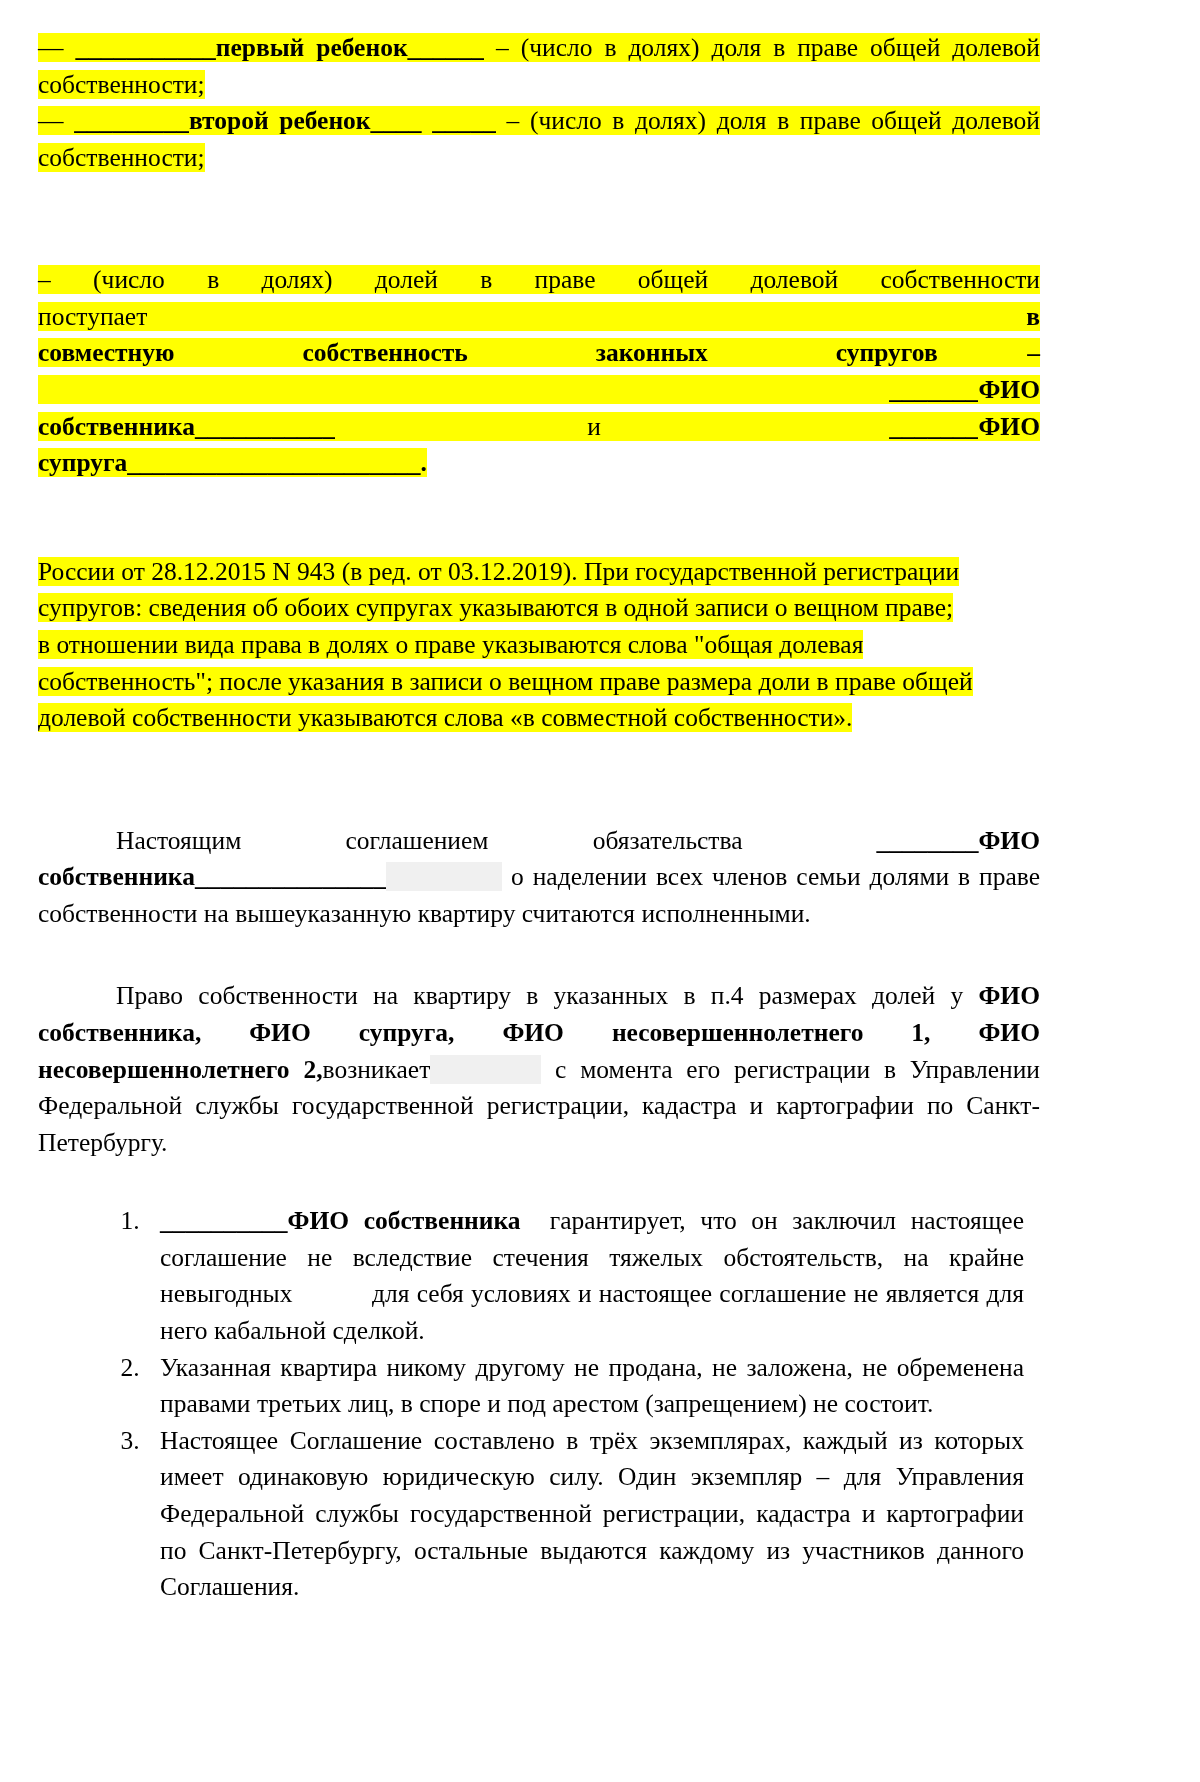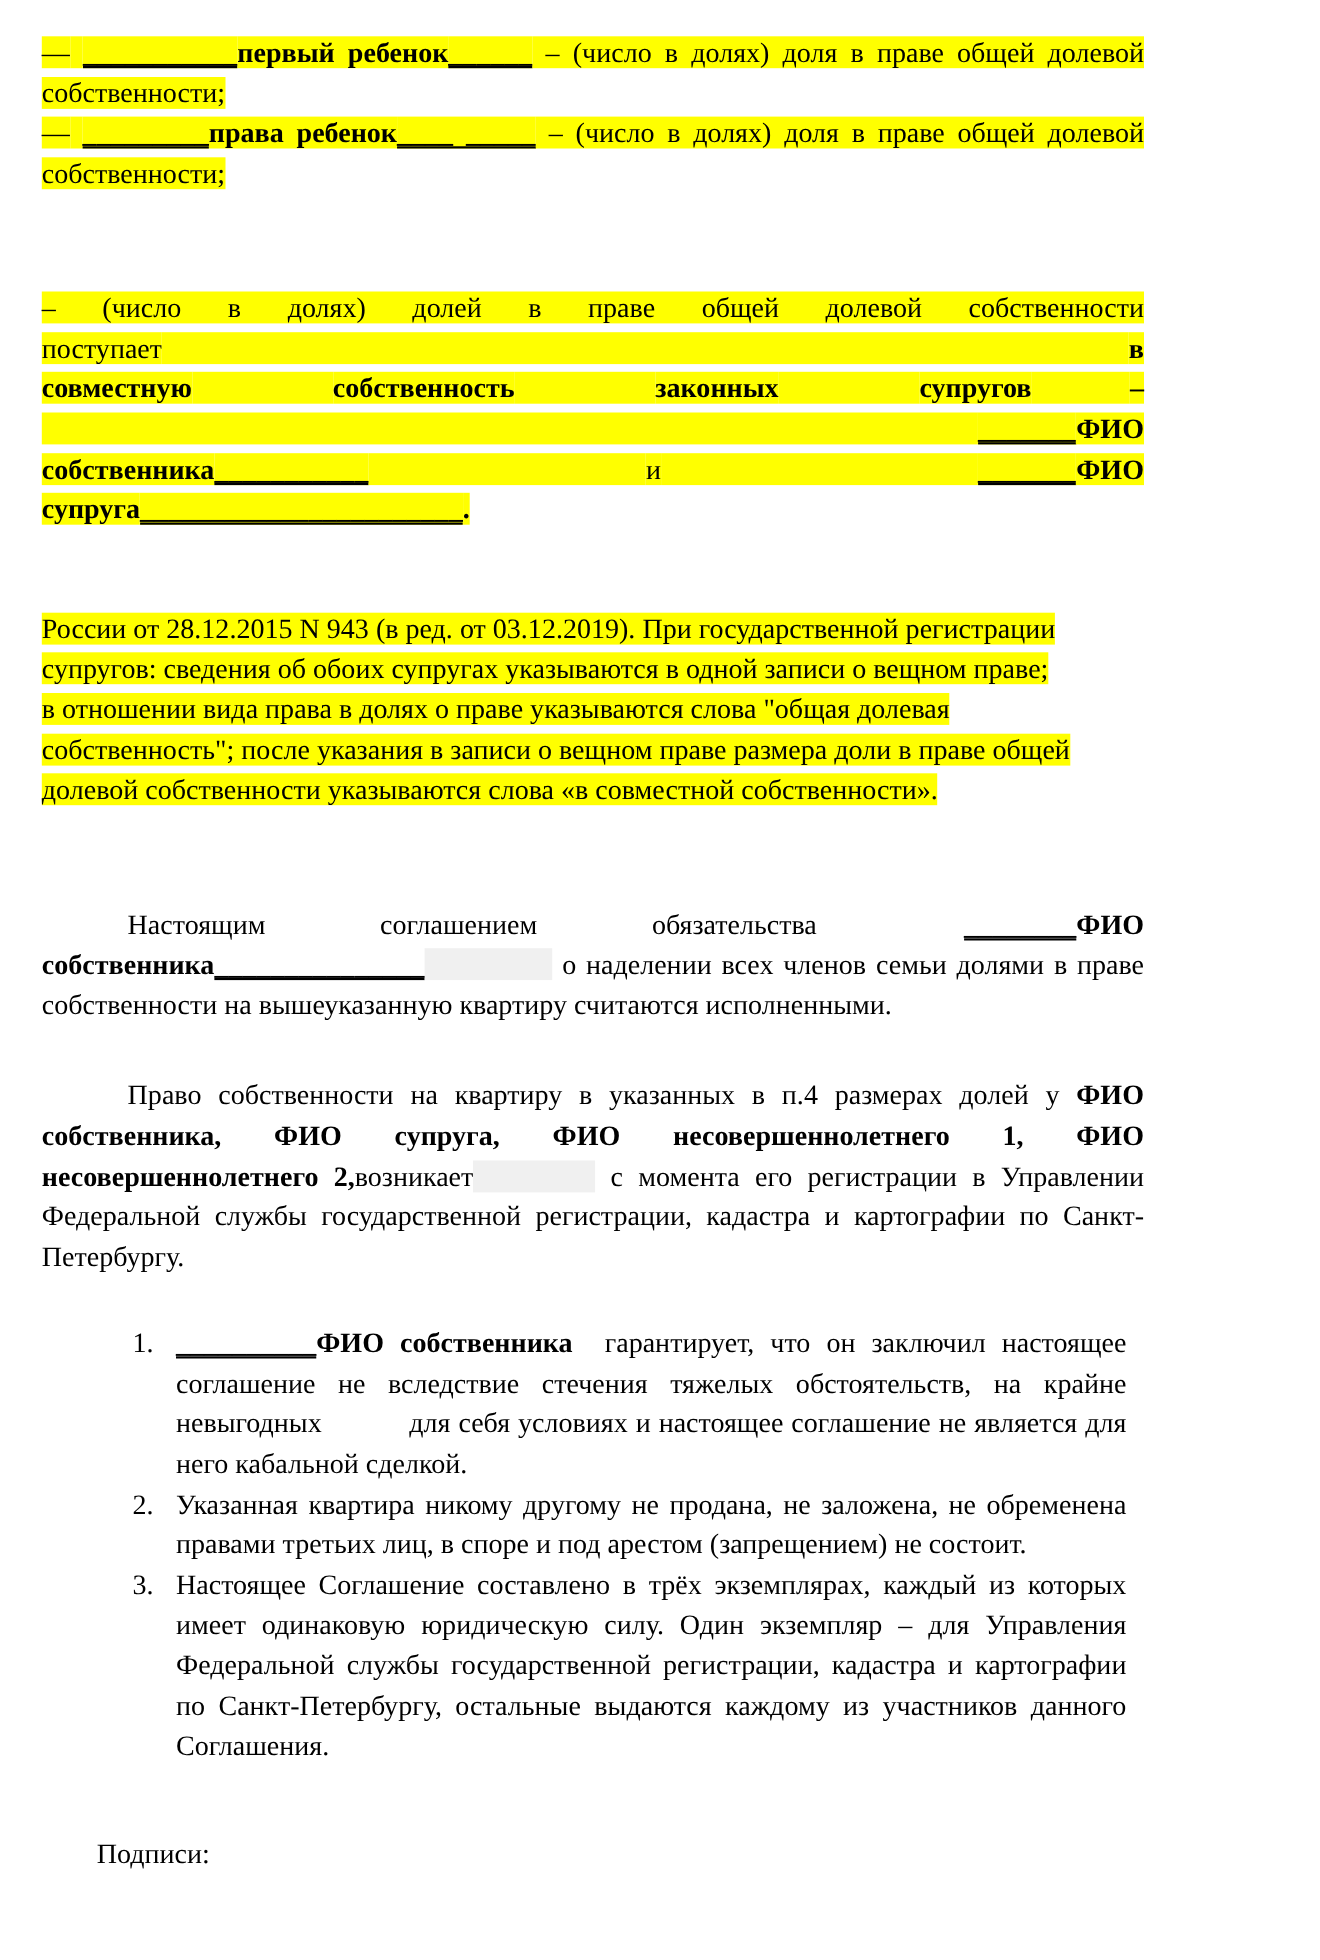--- a/index.html
+++ b/index.html
@@ -33,21 +33,20 @@
     box-decoration-break: clone;
     -webkit-box-decoration-break: clone;
   }
   .gray {
     background-color: #f0f0f0;
     box-decoration-break: clone;
     -webkit-box-decoration-break: clone;
   }
   b, .b { font-weight: bold; }
   .u-fill {
-    text-decoration: underline;
     text-decoration-thickness: 2px;
     text-underline-offset: 4px;
   }
   .spacer-s  { height: 26px; }
   .spacer-m  { height: 46px; }
   .spacer-l  { height: 72px; }
   .spacer-xl { height: 86px; }
 
   .indent { display: inline-block; width: 78px; }
 
@@ -81,21 +80,21 @@
 </head>
 <body>
 
 <div class="page">
 
   <p class="para">
     <span class="hl">—</span><span class="hl"> </span><span class="hl b u-fill">___________</span><span class="hl b">первый ребенок</span><span class="hl b u-fill">______</span><span class="hl"> – (число в долях) доля в праве общей долевой собственности;</span>
   </p>
 
   <p class="para">
-    <span class="hl">—</span><span class="hl"> </span><span class="hl b u-fill">_________</span><span class="hl b">права ребенок</span><span class="hl b u-fill">____ _____</span><span class="hl"> – (число в долях) доля в праве общей долевой собственности;</span>
+    <span class="hl">—</span><span class="hl"> </span><span class="hl b u-fill">_________</span><span class="hl b">второй ребенок</span><span class="hl b u-fill">____ _____</span><span class="hl"> – (число в долях) доля в праве общей долевой собственности;</span>
   </p>
 
   <div class="spacer-xl"></div>
 
   <p class="para stretch">
     <span class="hl">– (число в долях) долей в праве общей долевой собственности поступает</span><span class="hl">&nbsp;&nbsp;&nbsp;&nbsp;&nbsp;&nbsp;&nbsp;&nbsp;&nbsp;&nbsp;&nbsp;&nbsp;&nbsp;&nbsp;&nbsp;&nbsp;&nbsp;&nbsp;&nbsp;&nbsp;&nbsp;&nbsp;&nbsp;&nbsp;&nbsp;&nbsp;&nbsp;&nbsp;&nbsp;&nbsp;&nbsp;&nbsp;&nbsp;</span><span class="hl b">в</span>
   </p>
 
   <p class="para stretch">
     <span class="hl b">совместную</span><span class="hl">&nbsp;&nbsp;&nbsp;&nbsp;&nbsp;&nbsp;&nbsp;&nbsp;&nbsp;&nbsp;</span><span class="hl b">собственность</span><span class="hl">&nbsp;&nbsp;&nbsp;&nbsp;&nbsp;&nbsp;&nbsp;&nbsp;&nbsp;&nbsp;</span><span class="hl b">законных</span><span class="hl">&nbsp;&nbsp;&nbsp;&nbsp;&nbsp;&nbsp;&nbsp;&nbsp;&nbsp;&nbsp;</span><span class="hl b">супругов</span><span class="hl">&nbsp;&nbsp;&nbsp;&nbsp;&nbsp;&nbsp;&nbsp;</span><span class="hl b">–</span><span class="hl">&nbsp;&nbsp;&nbsp;&nbsp;&nbsp;&nbsp;&nbsp;&nbsp;&nbsp;&nbsp;&nbsp;&nbsp;&nbsp;&nbsp;</span><span class="hl b u-fill">_______</span><span class="hl b">ФИО</span>
@@ -142,15 +141,14 @@
     <li>
       <span>Указанная квартира никому другому не продана, не заложена, не обременена правами третьих лиц, в споре и под арестом (запрещением) не состоит.</span>
     </li>
     <li>
       <span>Настоящее Соглашение составлено в трёх экземплярах, каждый из которых имеет одинаковую юридическую силу. Один экземпляр – для Управления Федеральной службы государственной регистрации, кадастра и картографии по Санкт-Петербургу, остальные выдаются каждому из участников данного Соглашения.</span>
     </li>
   </ol>
 
   <div class="spacer-m"></div>
 
-  <p class="sig">Подписи:</p>
 
 </div>
 
 </body></html>

